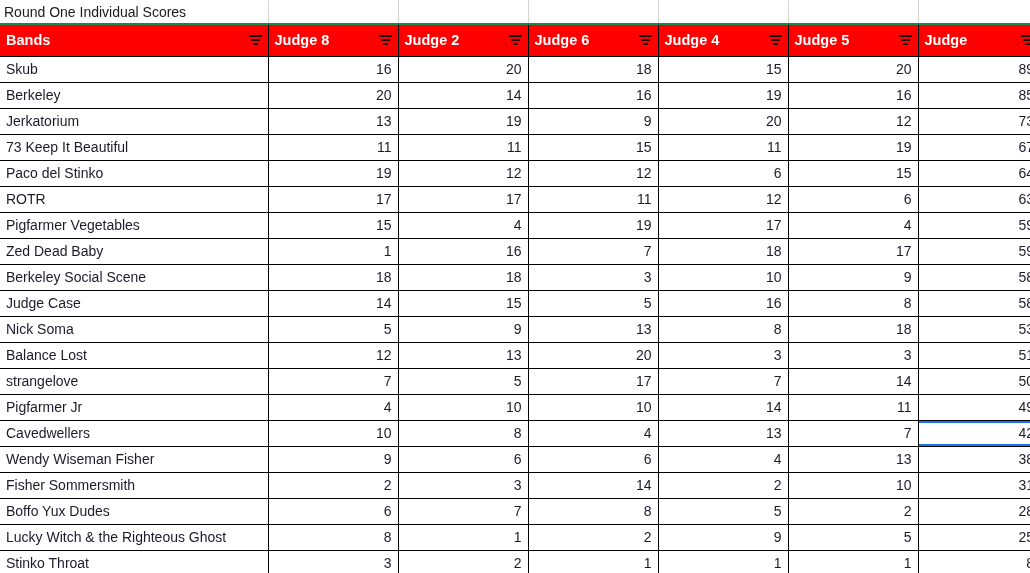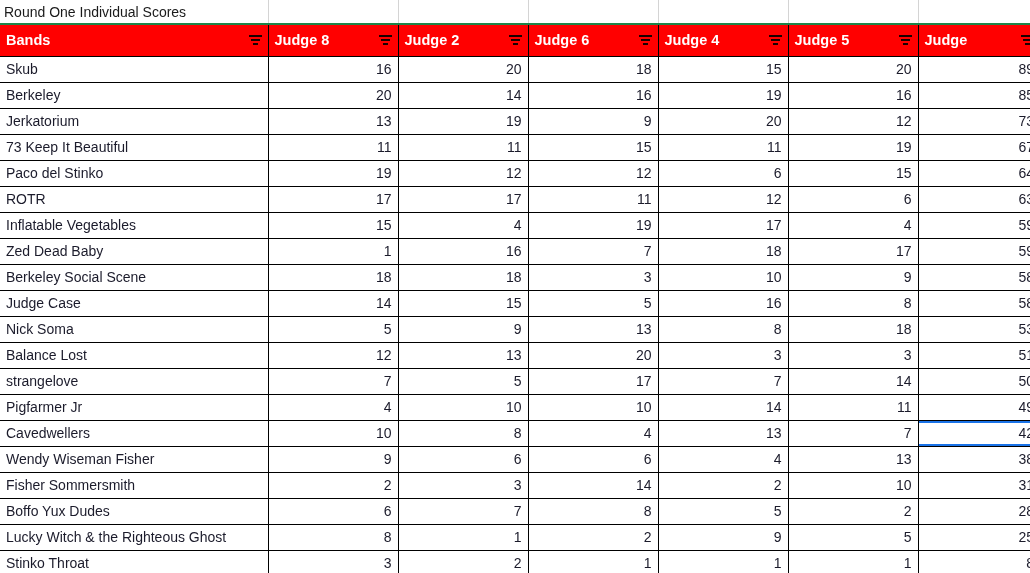--- a/index.html
+++ b/index.html
@@ -252,21 +252,21 @@
         <tr class="data-row">
           <td class="band">ROTR</td>
           <td class="num">17</td>
           <td class="num">17</td>
           <td class="num">11</td>
           <td class="num">12</td>
           <td class="num">6</td>
           <td class="num last">63</td>
         </tr>
         <tr class="data-row">
-          <td class="band">Inflatable Vegetables</td>
+          <td class="band">Pigfarmer Vegetables</td>
           <td class="num">15</td>
           <td class="num">4</td>
           <td class="num">19</td>
           <td class="num">17</td>
           <td class="num">4</td>
           <td class="num last">59</td>
         </tr>
         <tr class="data-row">
           <td class="band">Zed Dead Baby</td>
           <td class="num">1</td>

